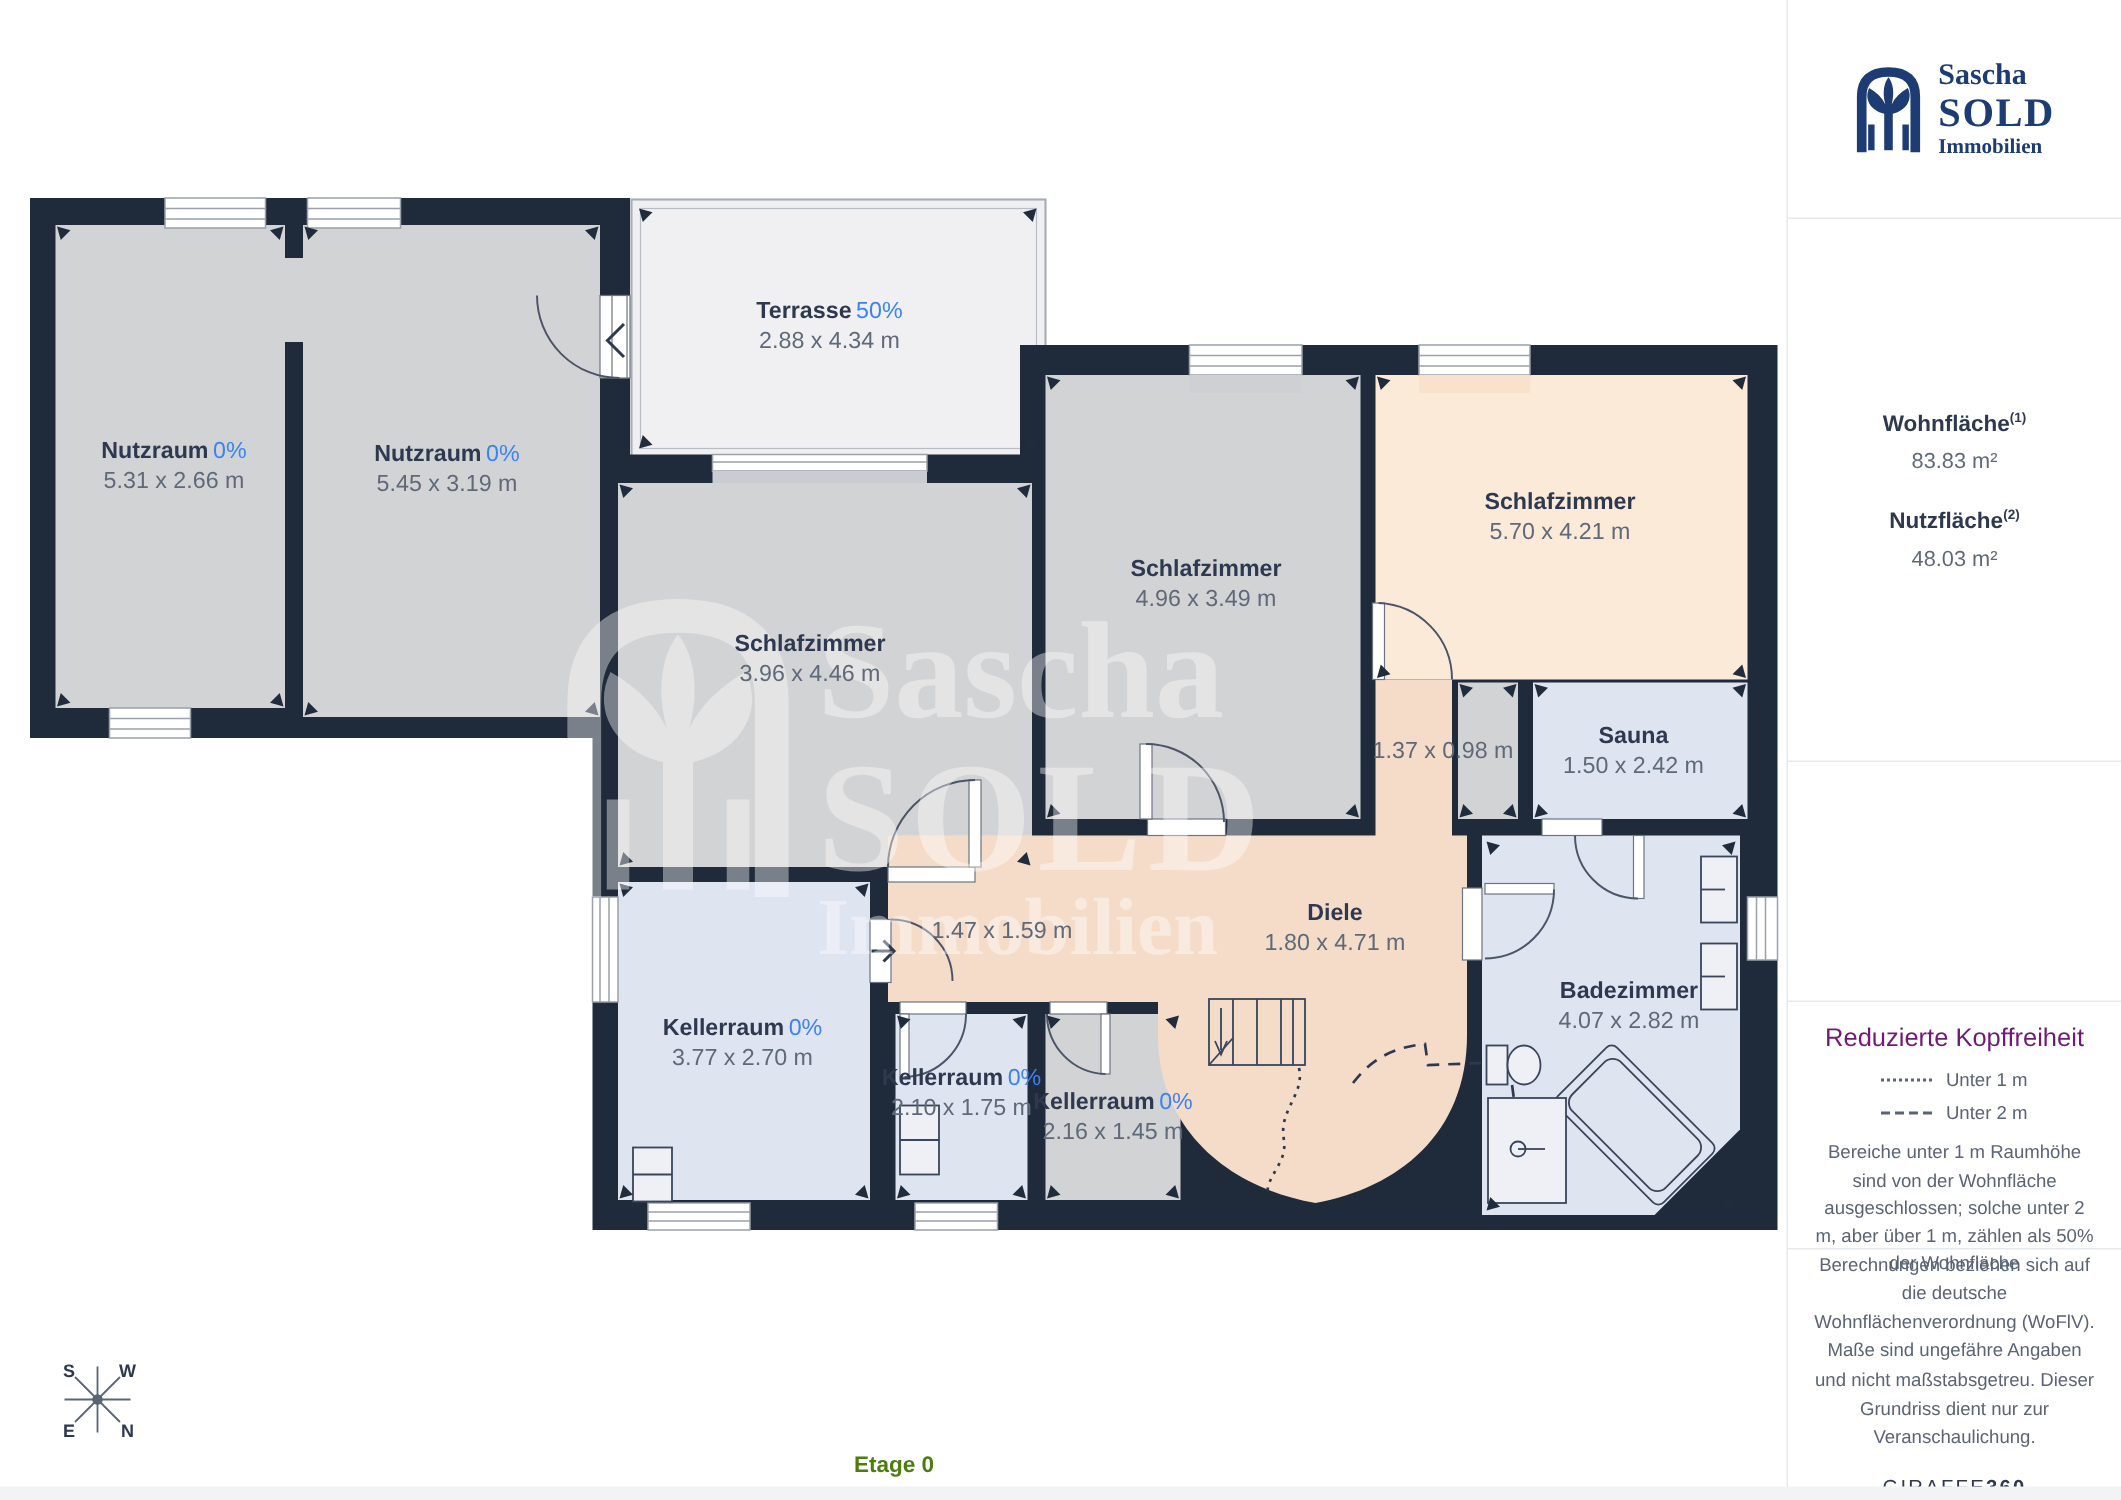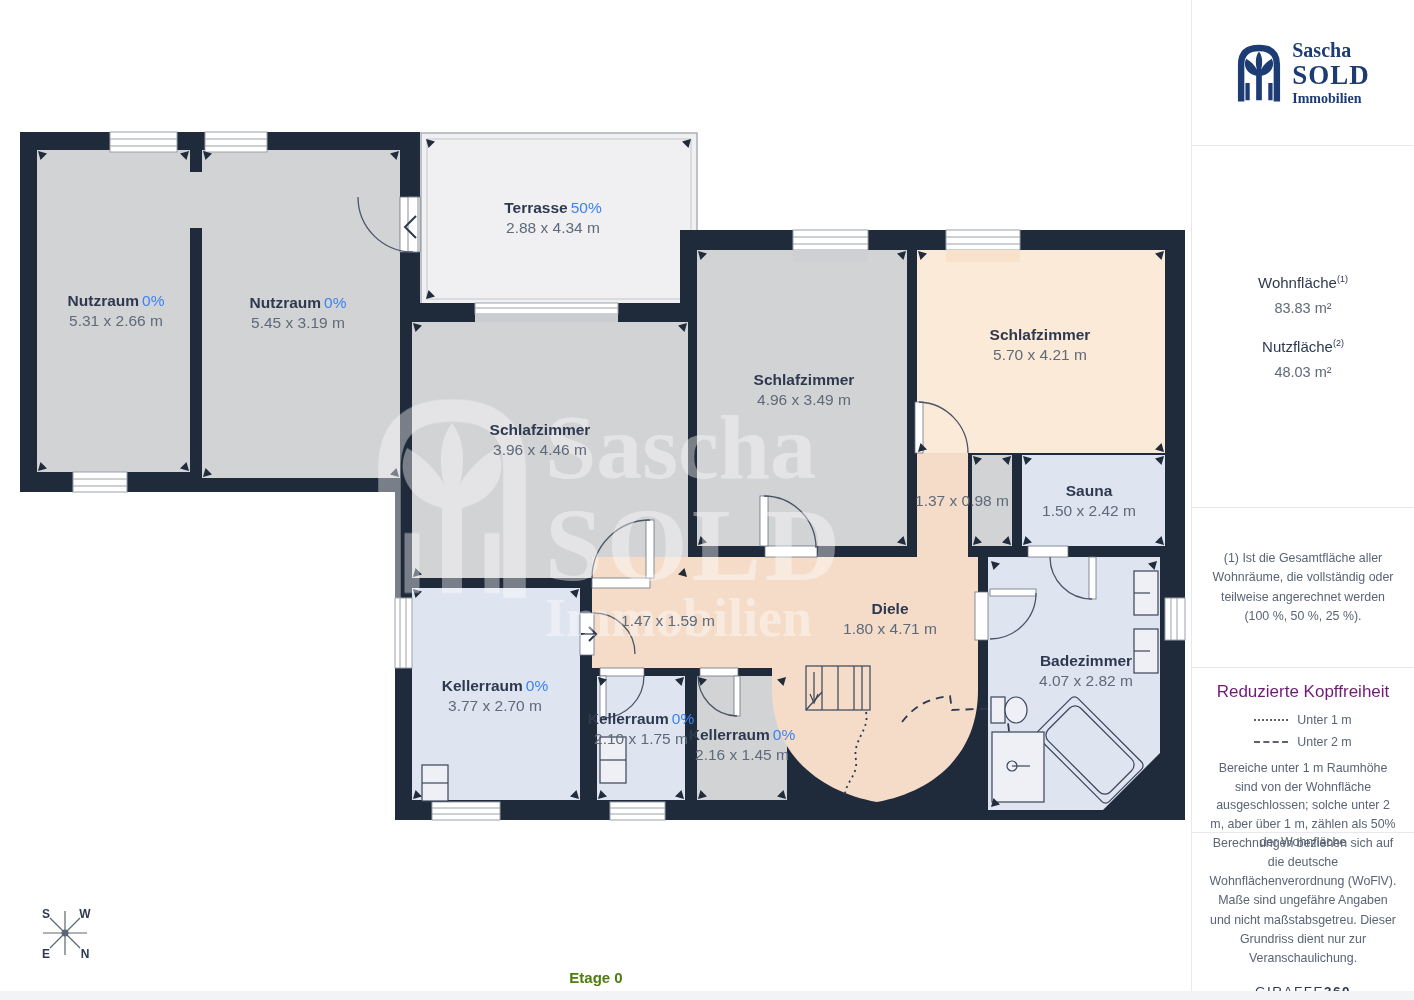--- a/index.html
+++ b/index.html
@@ -22,21 +22,21 @@
   #sidebar{position:absolute;left:1191px;top:0;width:222px;height:1000px;background:#fff;
     border-left:1px solid #e7e9ec;display:flex;flex-direction:column;}
   .card{border-bottom:1px solid #e7e9ec;box-sizing:border-box;}
   #card-logo{height:146px;display:flex;align-items:center;justify-content:center;}
   .logo-row{display:flex;align-items:center;gap:10px;color:#1e3c74;}
   .logo-text{display:flex;flex-direction:column;font-family:"Liberation Serif",serif;font-weight:bold;line-height:1;}
   .logo-t1{font-size:20px;}
   .logo-t2{font-size:27px;letter-spacing:1px;margin-top:2px;}
   .logo-t3{font-size:14px;margin-top:3px;}
   #card-areas{height:362px;display:flex;flex-direction:column;align-items:center;justify-content:center;text-align:center;}
-  .area-label{font-size:15px;font-weight:normal;color:#2e3950;}
+  .area-label{font-size:15px;font-weight:bold;color:#2e3950;}
   .area-label sup{font-size:9px;}
   .area-value{font-size:14.5px;color:#5f6a79;margin-top:9px;margin-bottom:22px;}
   #card-notes{height:160px;display:flex;flex-direction:column;align-items:center;justify-content:center;
     padding:0 17px;text-align:center;gap:19px;}
   .note-p{font-size:12.4px;line-height:1.55;color:#5a6474;}
   #card-headroom{height:165px;padding:14px 16px 0 16px;text-align:center;}
   .headroom-title{font-size:17px;color:#701a75;margin-bottom:11px;}
   .legend-row{display:flex;align-items:center;justify-content:center;gap:9px;margin-bottom:8px;}
   .legend-sample{width:34px;height:0;display:inline-block;}
   .sample-dotted{border-top:2px dotted #5a6474;}
@@ -337,21 +337,20 @@
         <span>Wohnfläche</span><sup>(1)</sup>
       </div>
       <div class="area-value">83.83 m²</div>
       <div class="area-label">
         <span>Nutzfläche</span><sup>(2)</sup>
       </div>
       <div class="area-value" style="margin-bottom:0">48.03 m²</div>
     </div>
 
     <div id="card-notes" class="card">
-      <div class="note-p">(1) Ist die Gesamtfläche aller Wohnräume, die vollständig oder teilweise angerechnet werden (100 %, 50 %, 25 %).</div>
     </div>
 
     <div id="card-headroom" class="card">
       <div class="headroom-title">Reduzierte Kopffreiheit</div>
       <div class="legend-row">
         <span class="legend-sample sample-dotted"></span>
         <span class="legend-label">Unter 1 m</span>
       </div>
       <div class="legend-row">
         <span class="legend-sample sample-dashed"></span>

